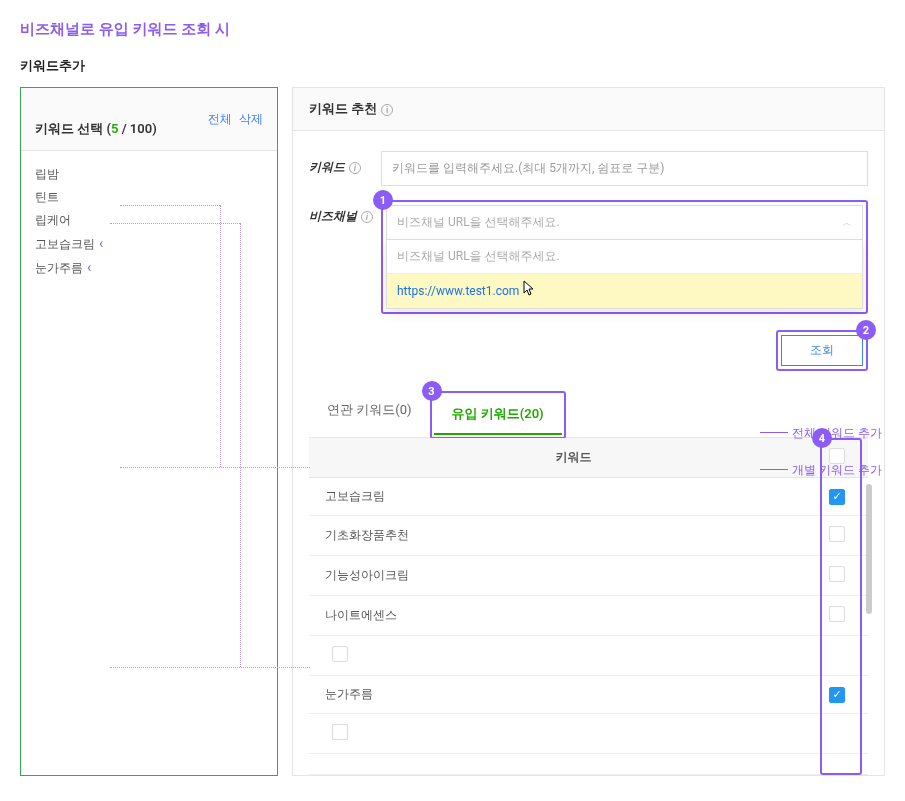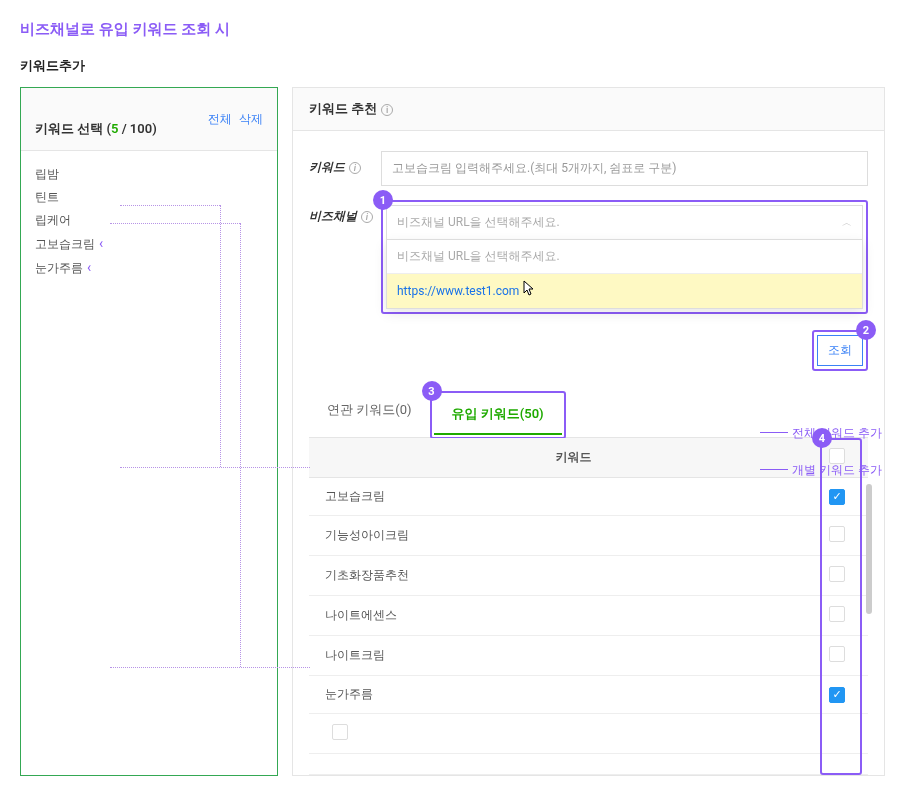--- a/index.html
+++ b/index.html
@@ -178,21 +178,21 @@
   .search-btn-wrap {
     border: 2px solid #8b5cf6;
     border-radius: 3px;
     padding: 3px;
     position: relative;
   }
   .search-btn {
     border: 1px solid #3b82f6;
     color: #3b82f6;
     background: #fff;
-    padding: 6px 10px;
+    padding: 6px 28px;
     font-size: 12px;
     cursor: pointer;
   }
   .tabs {
     display: flex;
     border-bottom: 1px solid #e5e5e5;
     position: relative;
   }
   .tab {
     padding: 10px 18px;
@@ -317,21 +317,21 @@
   <div class="right-panel">
     <div class="right-header">
       <span>키워드 추천</span><span class="info-icon">i</span>
     </div>
     <div class="right-body">
 
       <div class="form-row">
         <div class="form-label">
           <span>키워드</span><span class="info-icon">i</span>
         </div>
-        <div class="text-input">고보습크림 입력해주세요.(최대 5개까지, 쉼표로 구분)</div>
+        <div class="text-input">키워드를 입력해주세요.(최대 5개까지, 쉼표로 구분)</div>
       </div>
 
       <div class="form-row">
         <div class="form-label">
           <span>비즈채널</span><span class="info-icon">i</span>
         </div>
         <div class="bizchannel-wrap">
           <div class="bizchannel-box">
             <div class="badge" style="top:-12px; left:-10px;">1</div>
             <div class="select-display">
@@ -357,54 +357,53 @@
         <div class="search-btn-wrap">
           <div class="badge" style="top:-12px; right:-10px;">2</div>
           <button class="search-btn">조회</button>
         </div>
       </div>
 
       <div class="tabs">
         <div class="tab">연관 키워드(0)</div>
         <div class="tab-active-wrap">
           <div class="badge" style="top:-12px; left:-10px;">3</div>
-          <div class="tab active">유입 키워드(50)</div>
+          <div class="tab active">유입 키워드(20)</div>
         </div>
       </div>
 
       <div class="table-wrap">
         <div class="check-col-outline">
           <div class="badge" style="top:-12px; left:-10px;">4</div>
         </div>
 
         <div class="table-header">
           <div class="col-kw">키워드</div>
           <div class="col-chk">
             <span class="checkbox"></span>
           </div>
         </div>
 
         <div class="table-row">
           <div class="col-kw" style="text-align:left">고보습크림</div>
           <div class="col-chk"><span class="checkbox checked">✓</span></div>
         </div>
         <div class="table-row">
+          <div class="col-kw" style="text-align:left">기초화장품추천</div>
+          <div class="col-chk"><span class="checkbox"></span></div>
+        </div>
+        <div class="table-row">
           <div class="col-kw" style="text-align:left">기능성아이크림</div>
           <div class="col-chk"><span class="checkbox"></span></div>
         </div>
         <div class="table-row">
-          <div class="col-kw" style="text-align:left">기초화장품추천</div>
-          <div class="col-chk"><span class="checkbox"></span></div>
-        </div>
-        <div class="table-row">
           <div class="col-kw" style="text-align:left">나이트에센스</div>
           <div class="col-chk"><span class="checkbox"></span></div>
         </div>
         <div class="table-row">
-          <div class="col-kw" style="text-align:left">나이트크림</div>
           <div class="col-chk"><span class="checkbox"></span></div>
         </div>
         <div class="table-row">
           <div class="col-kw" style="text-align:left">눈가주름</div>
           <div class="col-chk"><span class="checkbox checked">✓</span></div>
         </div>
         <div class="table-row">
           <div class="col-chk"><span class="checkbox"></span></div>
         </div>
         <div class="table-row">

